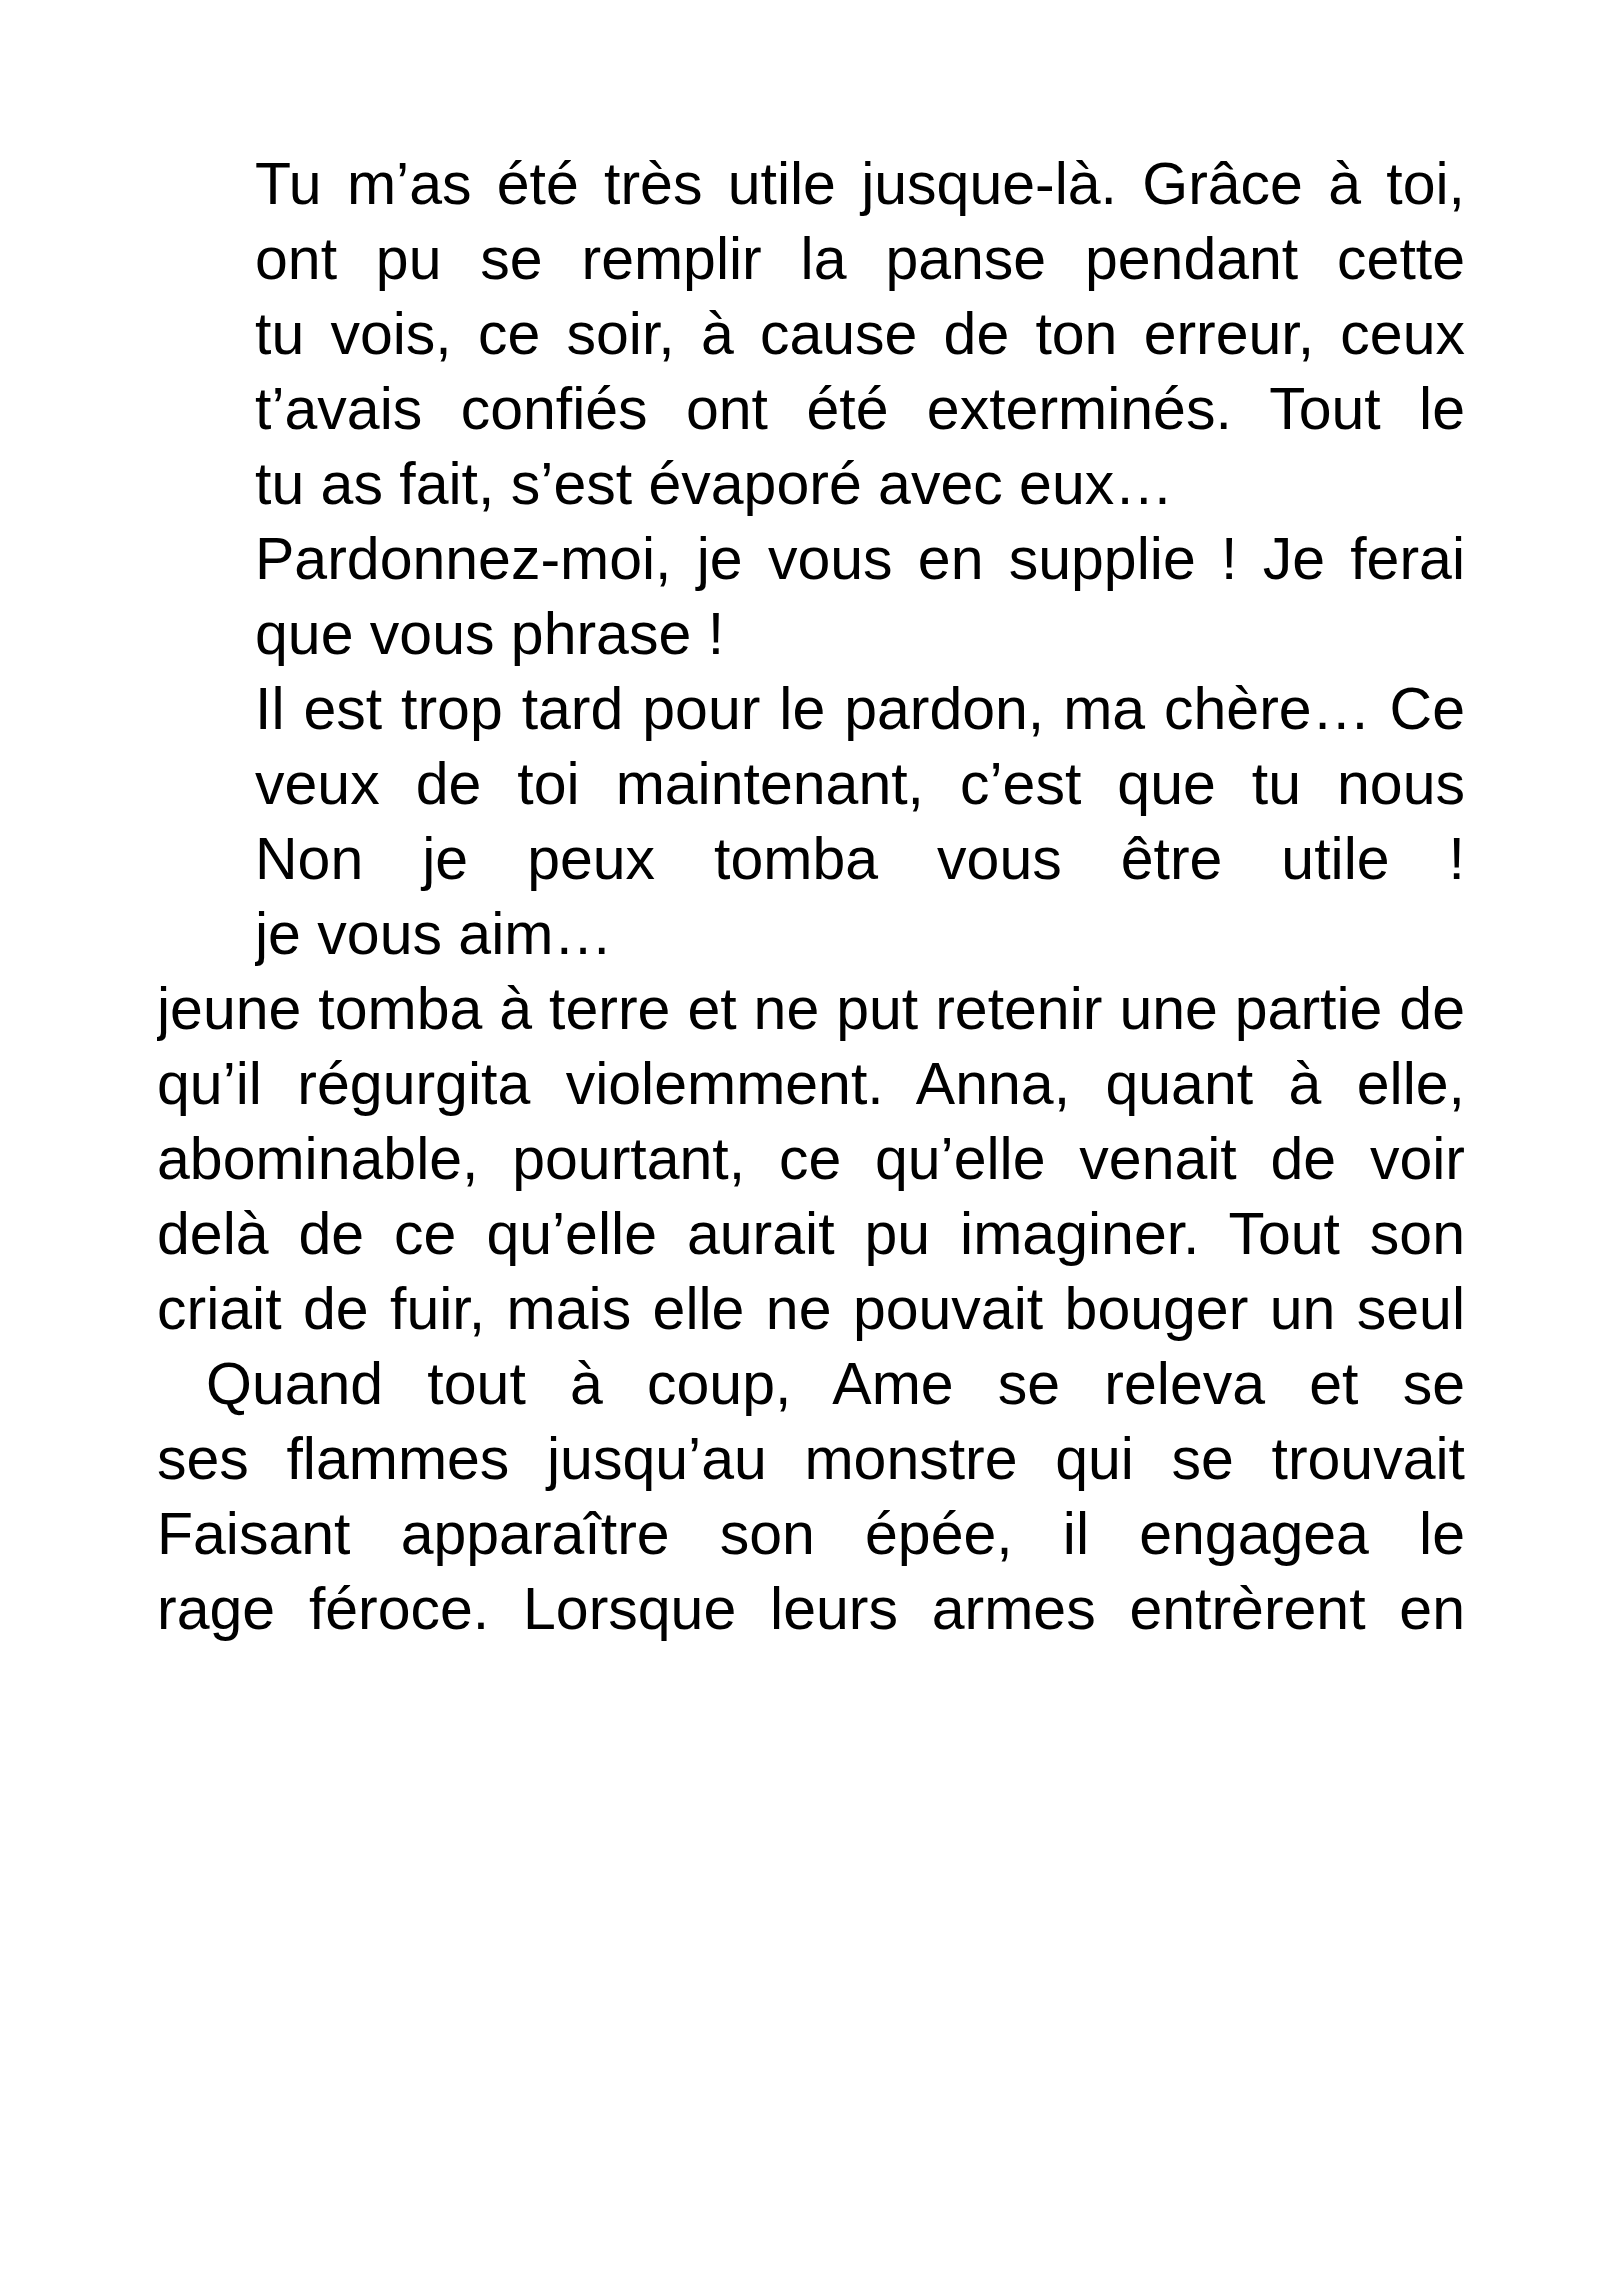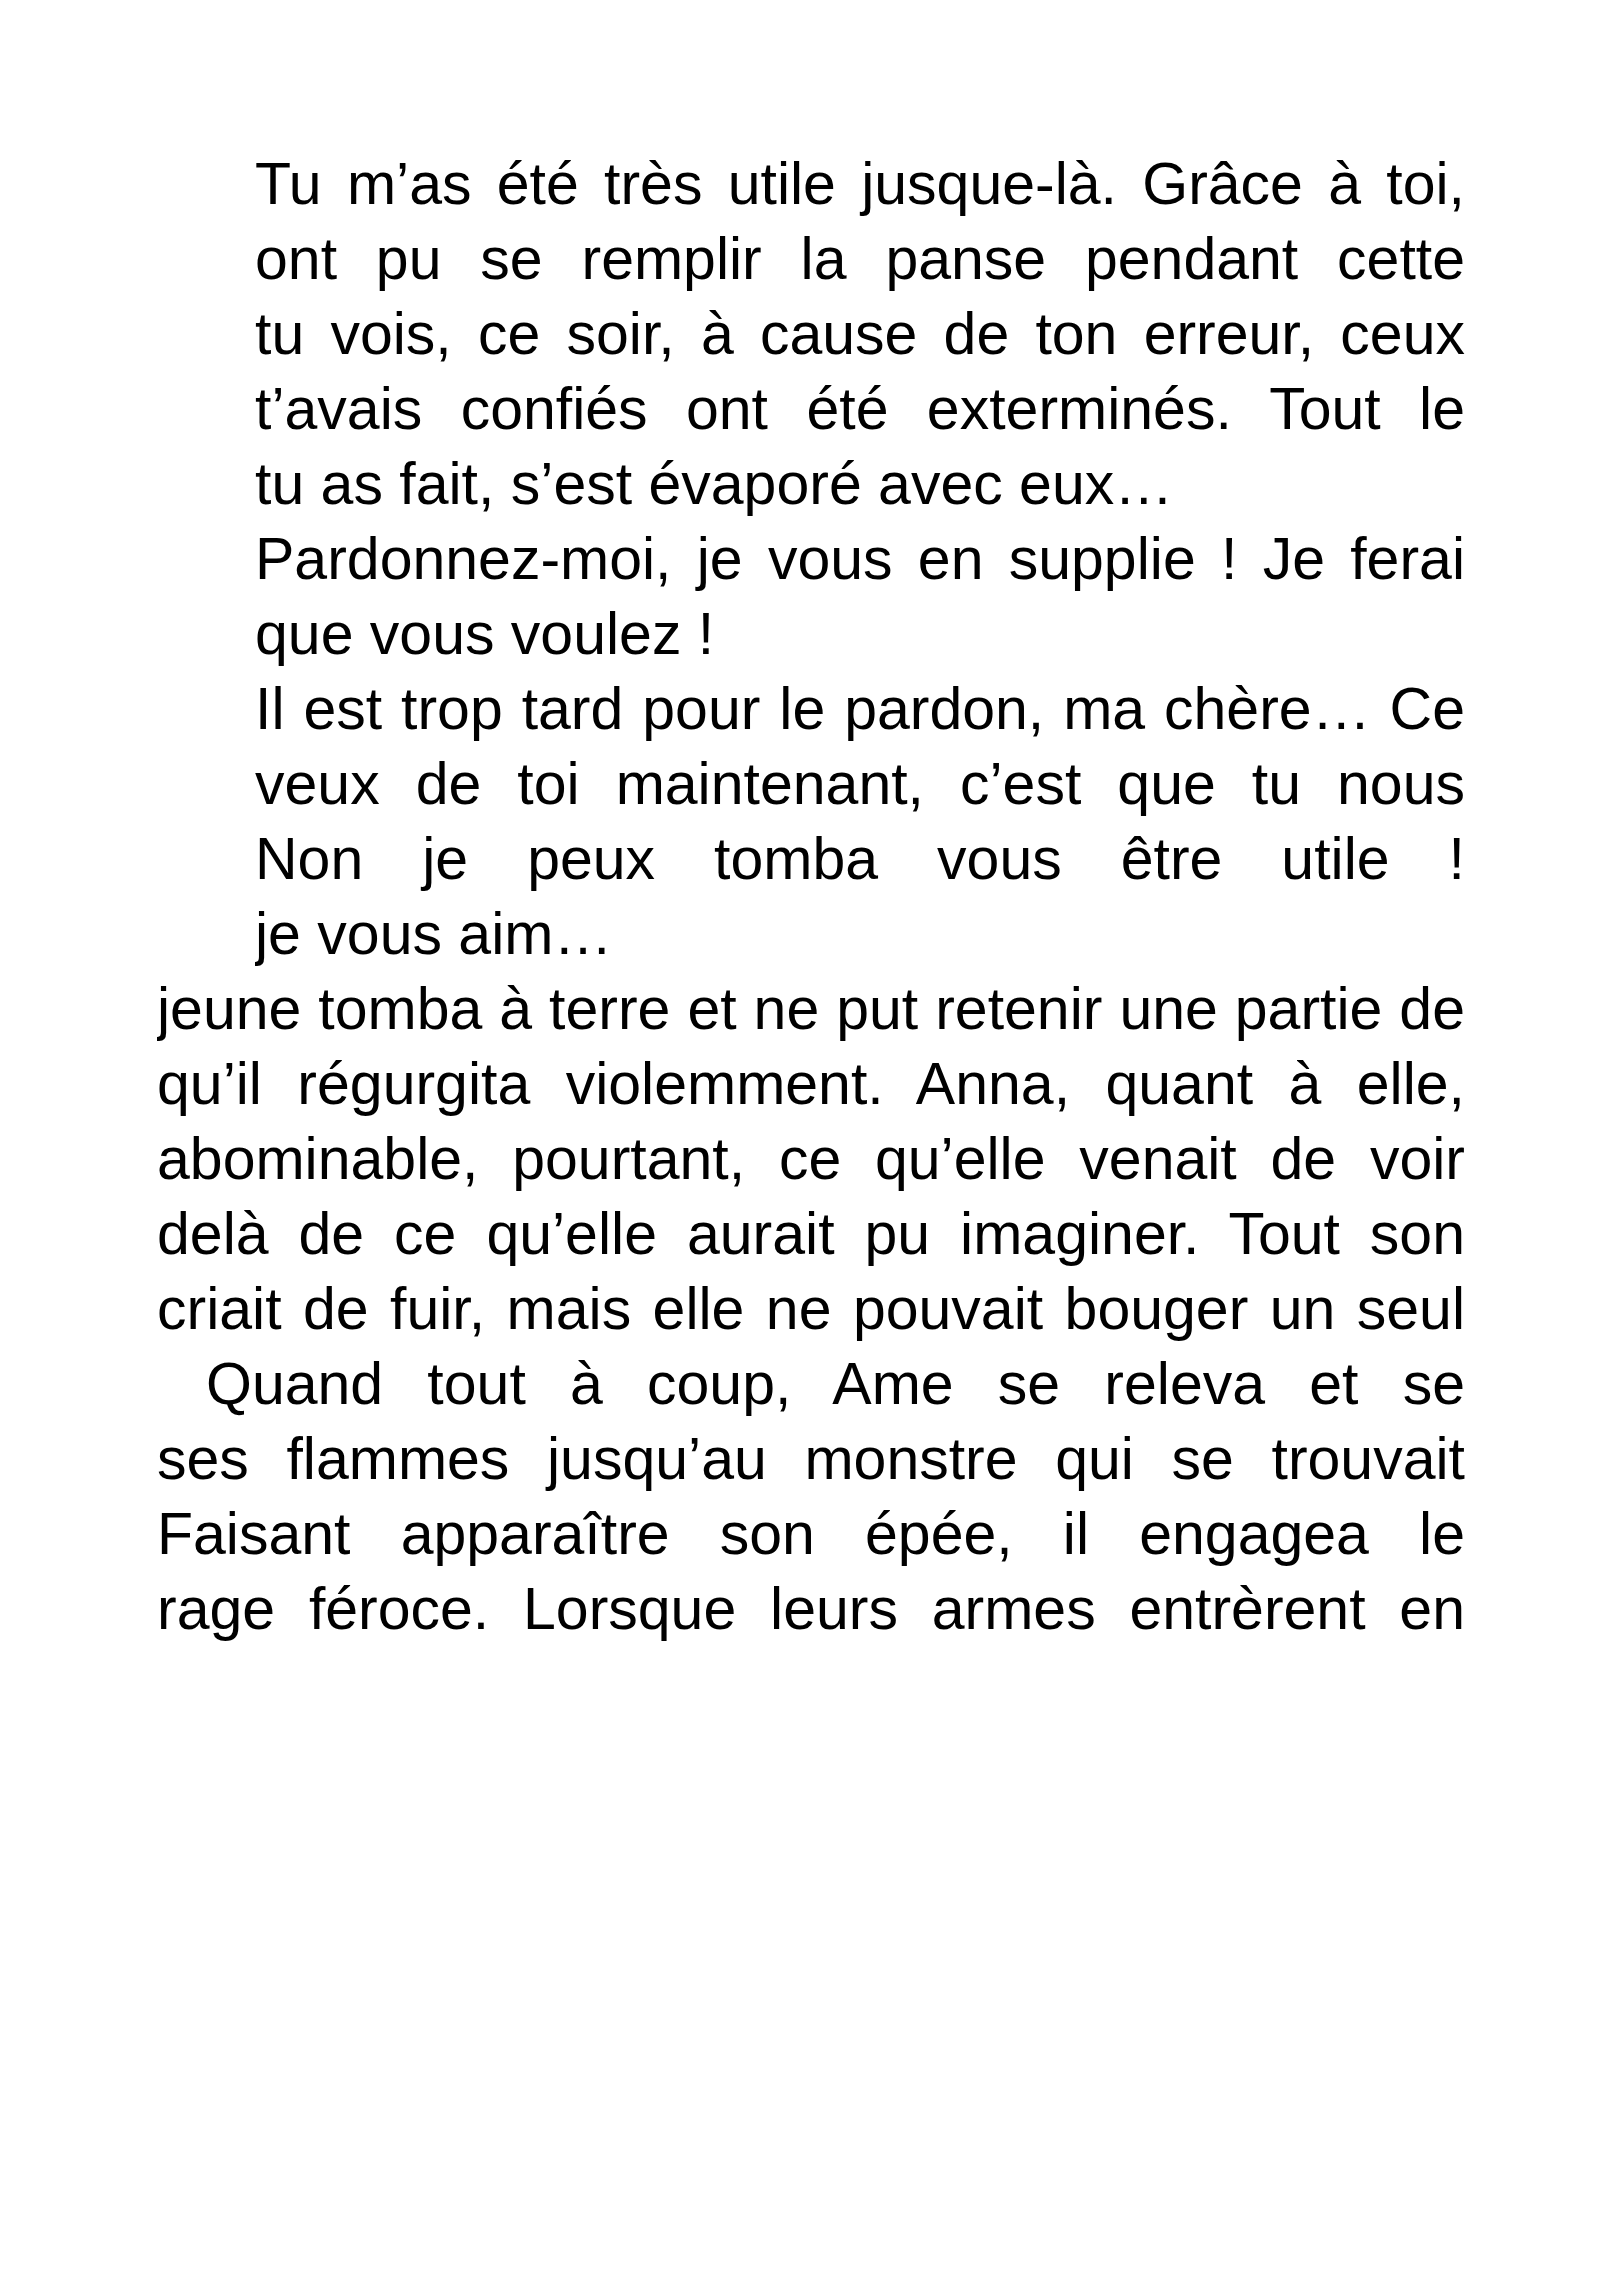--- a/index.html
+++ b/index.html
@@ -52,21 +52,21 @@
   <div class="textblock" id="textblock">
       <div class="para dialogue">
         <div class="line stretch"><span>Tu m’as été très utile jusque-là. Grâce à toi, mes bébés</span></div>
         <div class="line stretch">ont pu se remplir la panse pendant cette année. Mais</div>
         <div class="line stretch">tu vois, ce soir, à cause de ton erreur, ceux que je</div>
         <div class="line stretch">t’avais confiés ont été exterminés. Tout le travail que</div>
         <div class="line">tu as fait, s’est évaporé avec eux…</div>
       </div>
       <div class="para dialogue">
         <div class="line stretch"><span>Pardonnez-moi, je vous en supplie ! Je ferai tout ce</span></div>
-        <div class="line">que vous voulez !</div>
+        <div class="line">que vous phrase !</div>
       </div>
       <div class="para dialogue">
         <div class="line stretch"><span>Il est trop tard pour le pardon, ma chère… Ce que je</span></div>
         <div class="line">veux de toi maintenant, c’est que tu nous quittes.</div>
       </div>
       <div class="para dialogue">
         <div class="line stretch"><span>Non je peux tomba vous être utile ! Pardonnez-moi,</span></div>
         <div class="line">je vous aim…</div>
       </div>
       <div class="para body">

